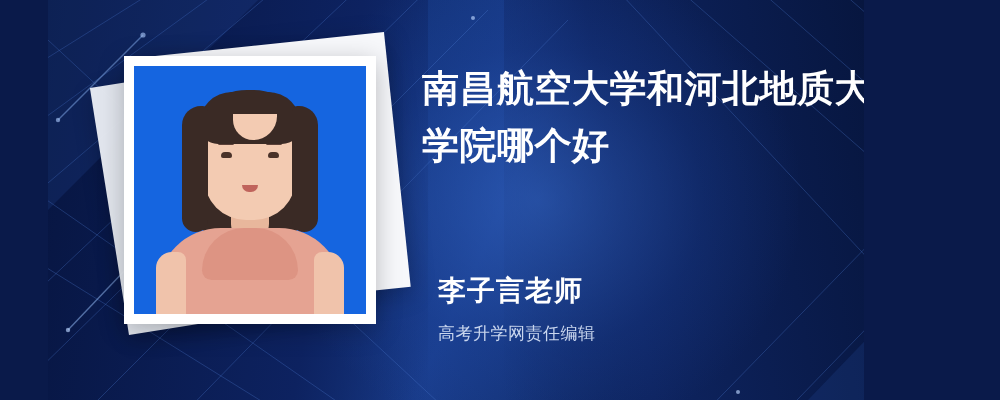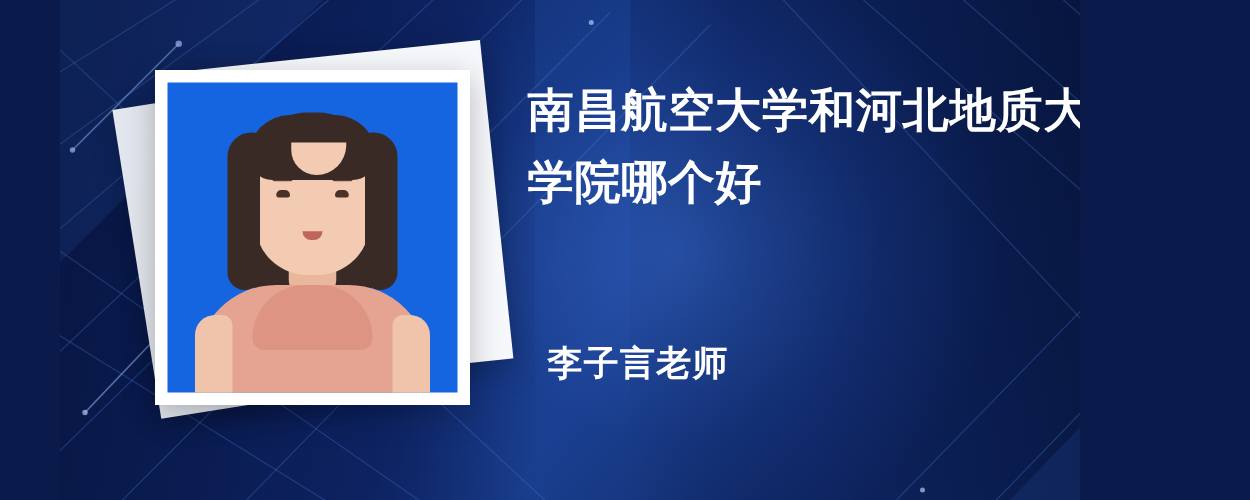--- a/index.html
+++ b/index.html
@@ -321,15 +321,16 @@
       </div>
     </div>
   </div>
 
   <div class="content">
     <div class="headline">南昌航空大学和河北地质大学华信学院哪个好</div>
   </div>
 
   <div class="author-block">
     <div class="author-name">李子言老师</div>
+    <div class="author-role">高考升学网责任编辑</div>
   </div>
 
 </div>
 
 </body></html>

